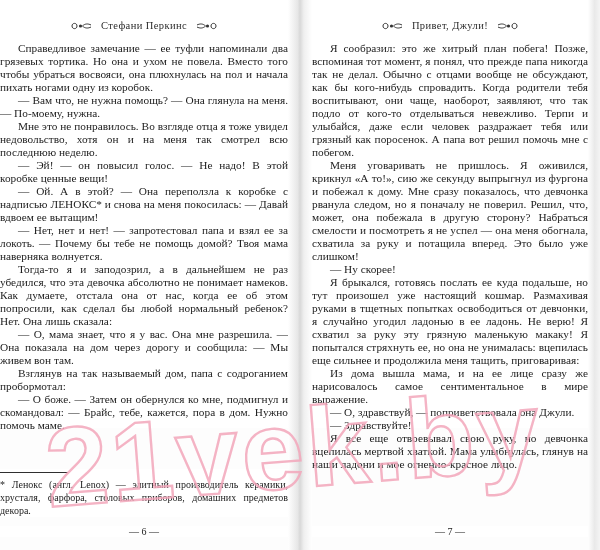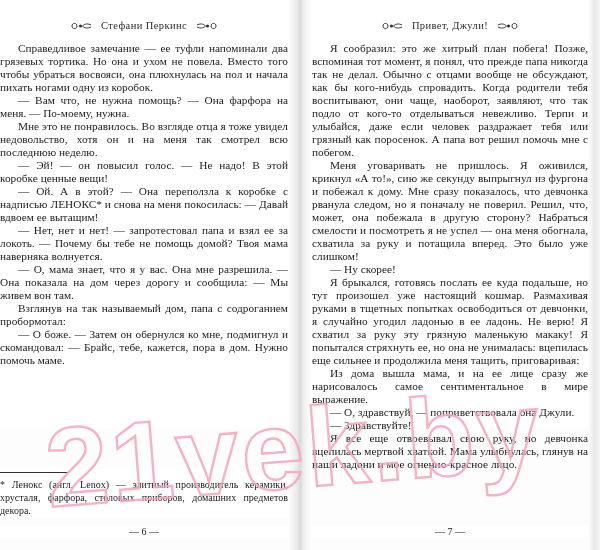--- a/index.html
+++ b/index.html
@@ -73,25 +73,26 @@
         <svg viewBox="0 0 24 10" width="24" height="10">
           <path d="M2 5 C2 1.5 7 1.5 7 5 C7 8.5 2 8.5 2 5 Z" fill="none" stroke="#333" stroke-width="1"></path>
           <circle cx="10.5" cy="5" r="1.6" fill="#333"></circle>
           <path d="M12.5 5 C15 2.5 18 2.5 21 4 M12.5 5 C15 7.5 18 7.5 21 6" stroke="#333" fill="none" stroke-width="1"></path>
         </svg>
       </span>
     </div>
 
     <div class="page-body">
         <p class="para">Справедливое замечание — ее туфли напоминали два грязевых тортика. Но она и ухом не повела. Вместо того чтобы убраться восвояси, она плюхнулась на пол и начала пихать ногами одну из коробок.</p>
-        <p class="para">— Вам что, не нужна помощь? — Она фарфора на меня. — По-моему, нужна.</p>
+        <p class="para">— Вам что, не нужна помощь? — Она глянула на меня. — По-моему, нужна.</p>
         <p class="para">Мне это не понравилось. Во взгляде отца я тоже увидел недовольство, хотя он и на меня так смотрел всю последнюю неделю.</p>
         <p class="para">— Эй! — он повысил голос. — Не надо! В этой коробке ценные вещи!</p>
         <p class="para">— Ой. А в этой? — Она переползла к коробке с надписью ЛЕНОКС* и снова на меня покосилась: — Давай вдвоем ее вытащим!</p>
         <p class="para">— Нет, нет и нет! — запротестовал папа и взял ее за локоть. — Почему бы тебе не помощь домой? Твоя мама наверняка волнуется.</p>
+        <p class="para">Тогда-то я и заподозрил, а в дальнейшем не раз убедился, что эта девочка абсолютно не понимает намеков. Как думаете, отстала она от нас, когда ее об этом попросили, как сделал бы любой нормальный ребенок? Нет. Она лишь сказала:</p>
         <p class="para">— О, мама знает, что я у вас. Она мне разрешила. — Она показала на дом через дорогу и сообщила: — Мы живем вон там.</p>
         <p class="para">Взглянув на так называемый дом, папа с содроганием пробормотал:</p>
         <p class="para">— О боже. — Затем он обернулся ко мне, подмигнул и скомандовал: — Брайс, тебе, кажется, пора в дом. Нужно помочь маме.</p>
       </div>
 
     <div class="footnote-block">
       <div class="footnote-sep"></div>
       <p class="footnote">* Ленокс (англ. Lenox) — элитный производитель керамики, хрусталя, фарфора, столовых приборов, домашних предметов декора.</p>
     </div>
 

